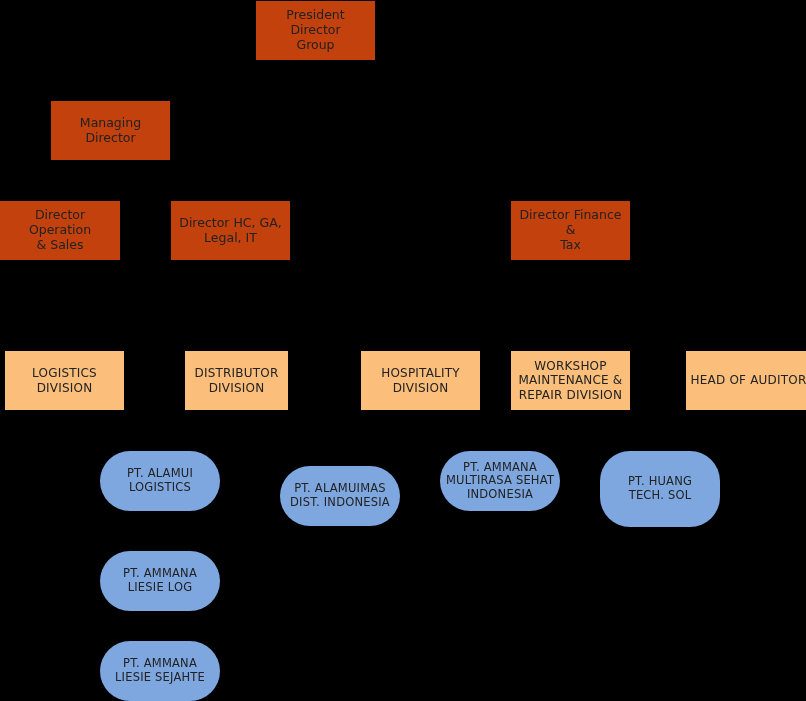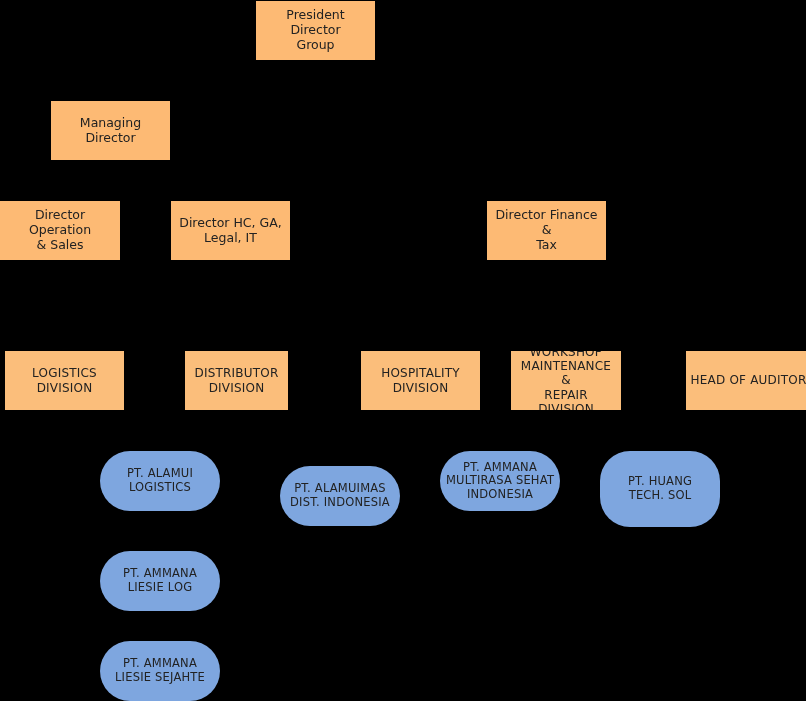--- a/index.html
+++ b/index.html
@@ -24,21 +24,21 @@
     align-items: center;
     justify-content: center;
     text-align: center;
     color: #222222;
     line-height: 1.18;
     white-space: pre-line;
     padding: 2px 4px;
     overflow: hidden;
   }
   .node.exec {
-    background: #fdba74;
+    background: #c2410c;
     font-size: 12.5px;
     font-weight: 400;
   }
   .node.division {
     background: #FBBE7B;
     font-size: 12px;
     font-weight: 400;
     letter-spacing: 0.2px;
   }
   .node.company {
@@ -58,29 +58,29 @@
 <body>
 
 <div id="chart-canvas">
     <div class="node exec" style="left: 256px; top: 1px; width: 119px; height: 59px;"><span class="node-label">President Director
 Group</span></div>
     <div class="node exec" style="left: 51px; top: 101px; width: 119px; height: 59px;"><span class="node-label">Managing Director</span></div>
     <div class="node exec" style="left: 0px; top: 201px; width: 120px; height: 59px;"><span class="node-label">Director Operation
 &amp; Sales</span></div>
     <div class="node exec" style="left: 171px; top: 201px; width: 119px; height: 59px;"><span class="node-label">Director HC, GA,
 Legal, IT</span></div>
-    <div class="node exec" style="left: 487px; top: 201px; width: 119px; height: 59px;"><span class="node-label">Director Finance &amp;
+    <div class="node exec" style="left: 511px; top: 201px; width: 119px; height: 59px;"><span class="node-label">Director Finance &amp;
 Tax</span></div>
     <div class="node division" style="left: 5px; top: 351px; width: 119px; height: 59px;"><span class="node-label">LOGISTICS
 DIVISION</span></div>
     <div class="node division" style="left: 185px; top: 351px; width: 103px; height: 59px;"><span class="node-label">DISTRIBUTOR
 DIVISION</span></div>
     <div class="node division" style="left: 361px; top: 351px; width: 119px; height: 59px;"><span class="node-label">HOSPITALITY
 DIVISION</span></div>
-    <div class="node division" style="left: 511px; top: 351px; width: 110px; height: 59px;"><span class="node-label">WORKSHOP
+    <div class="node division" style="left: 511px; top: 351px; width: 119px; height: 59px;"><span class="node-label">WORKSHOP
 MAINTENANCE &amp;
 REPAIR DIVISION</span></div>
     <div class="node division" style="left: 686px; top: 351px; width: 125px; height: 59px;"><span class="node-label">HEAD OF AUDITOR</span></div>
     <div class="node company" style="left: 100px; top: 451px; width: 120px; height: 60px;"><span class="node-label">PT. ALAMUI
 LOGISTICS</span></div>
     <div class="node company" style="left: 280px; top: 466px; width: 120px; height: 60px;"><span class="node-label">PT. ALAMUIMAS
 DIST. INDONESIA</span></div>
     <div class="node company" style="left: 440px; top: 451px; width: 120px; height: 60px;"><span class="node-label">PT. AMMANA
 MULTIRASA SEHAT
 INDONESIA</span></div>

